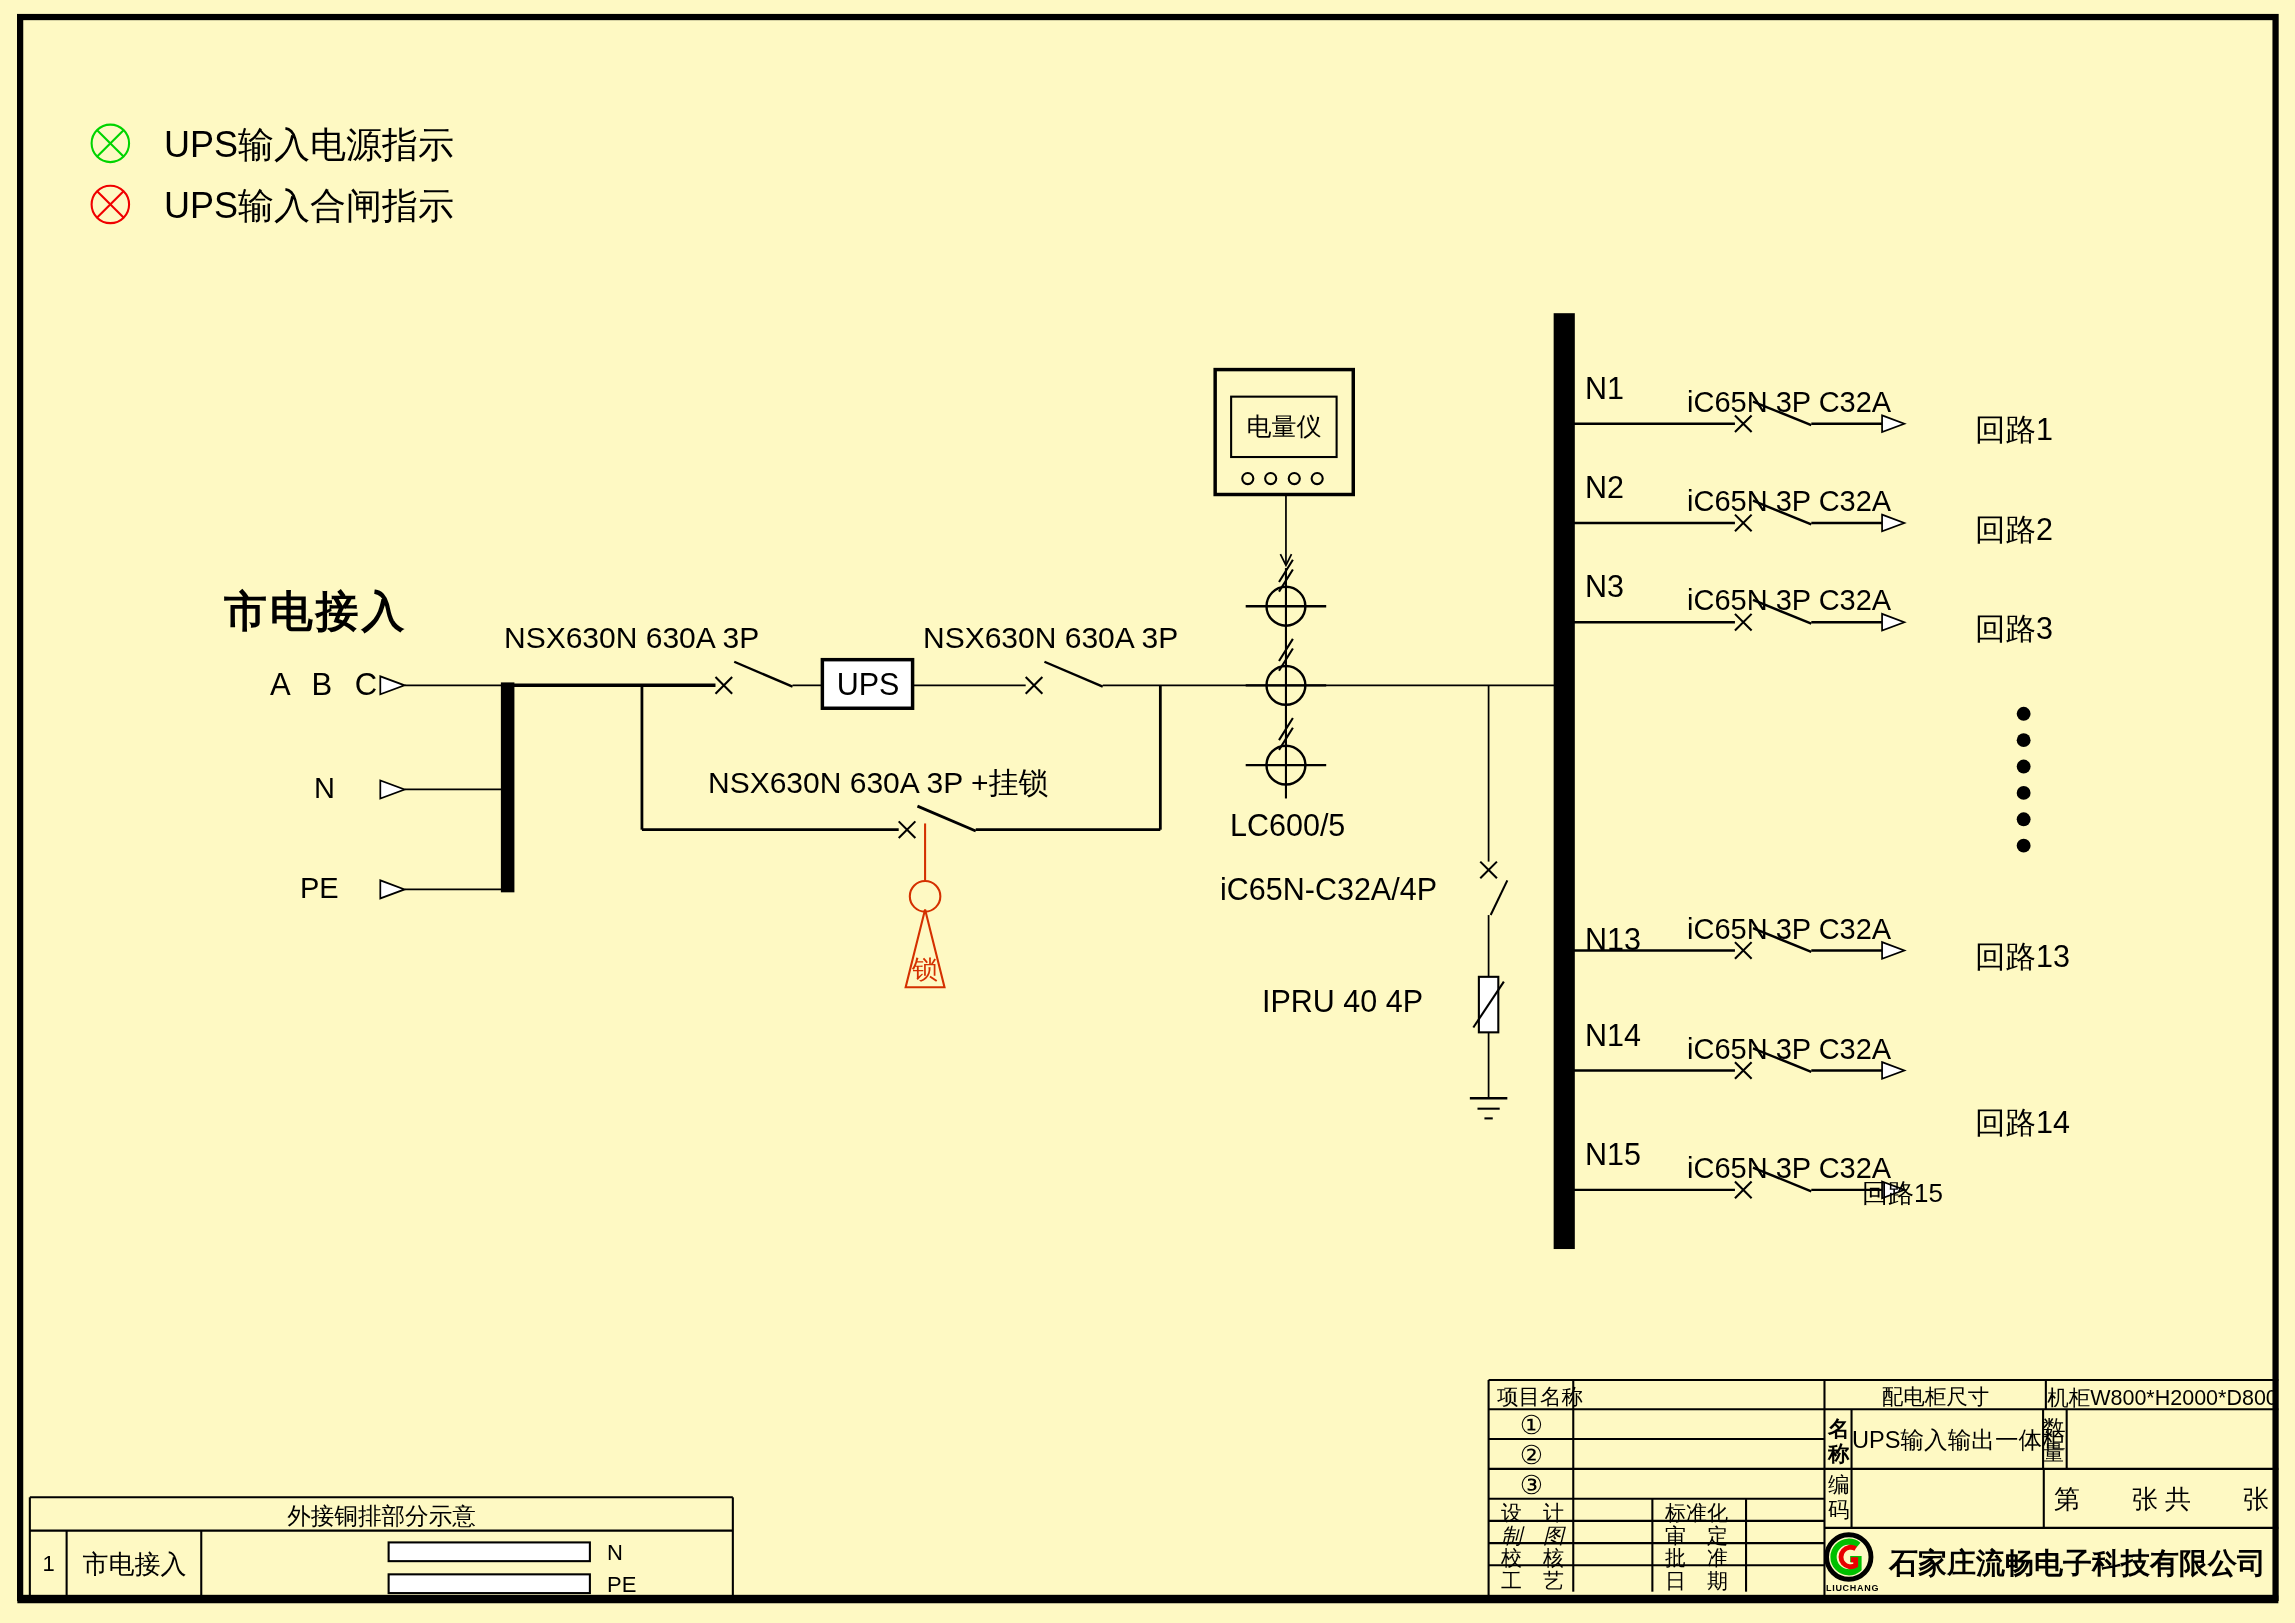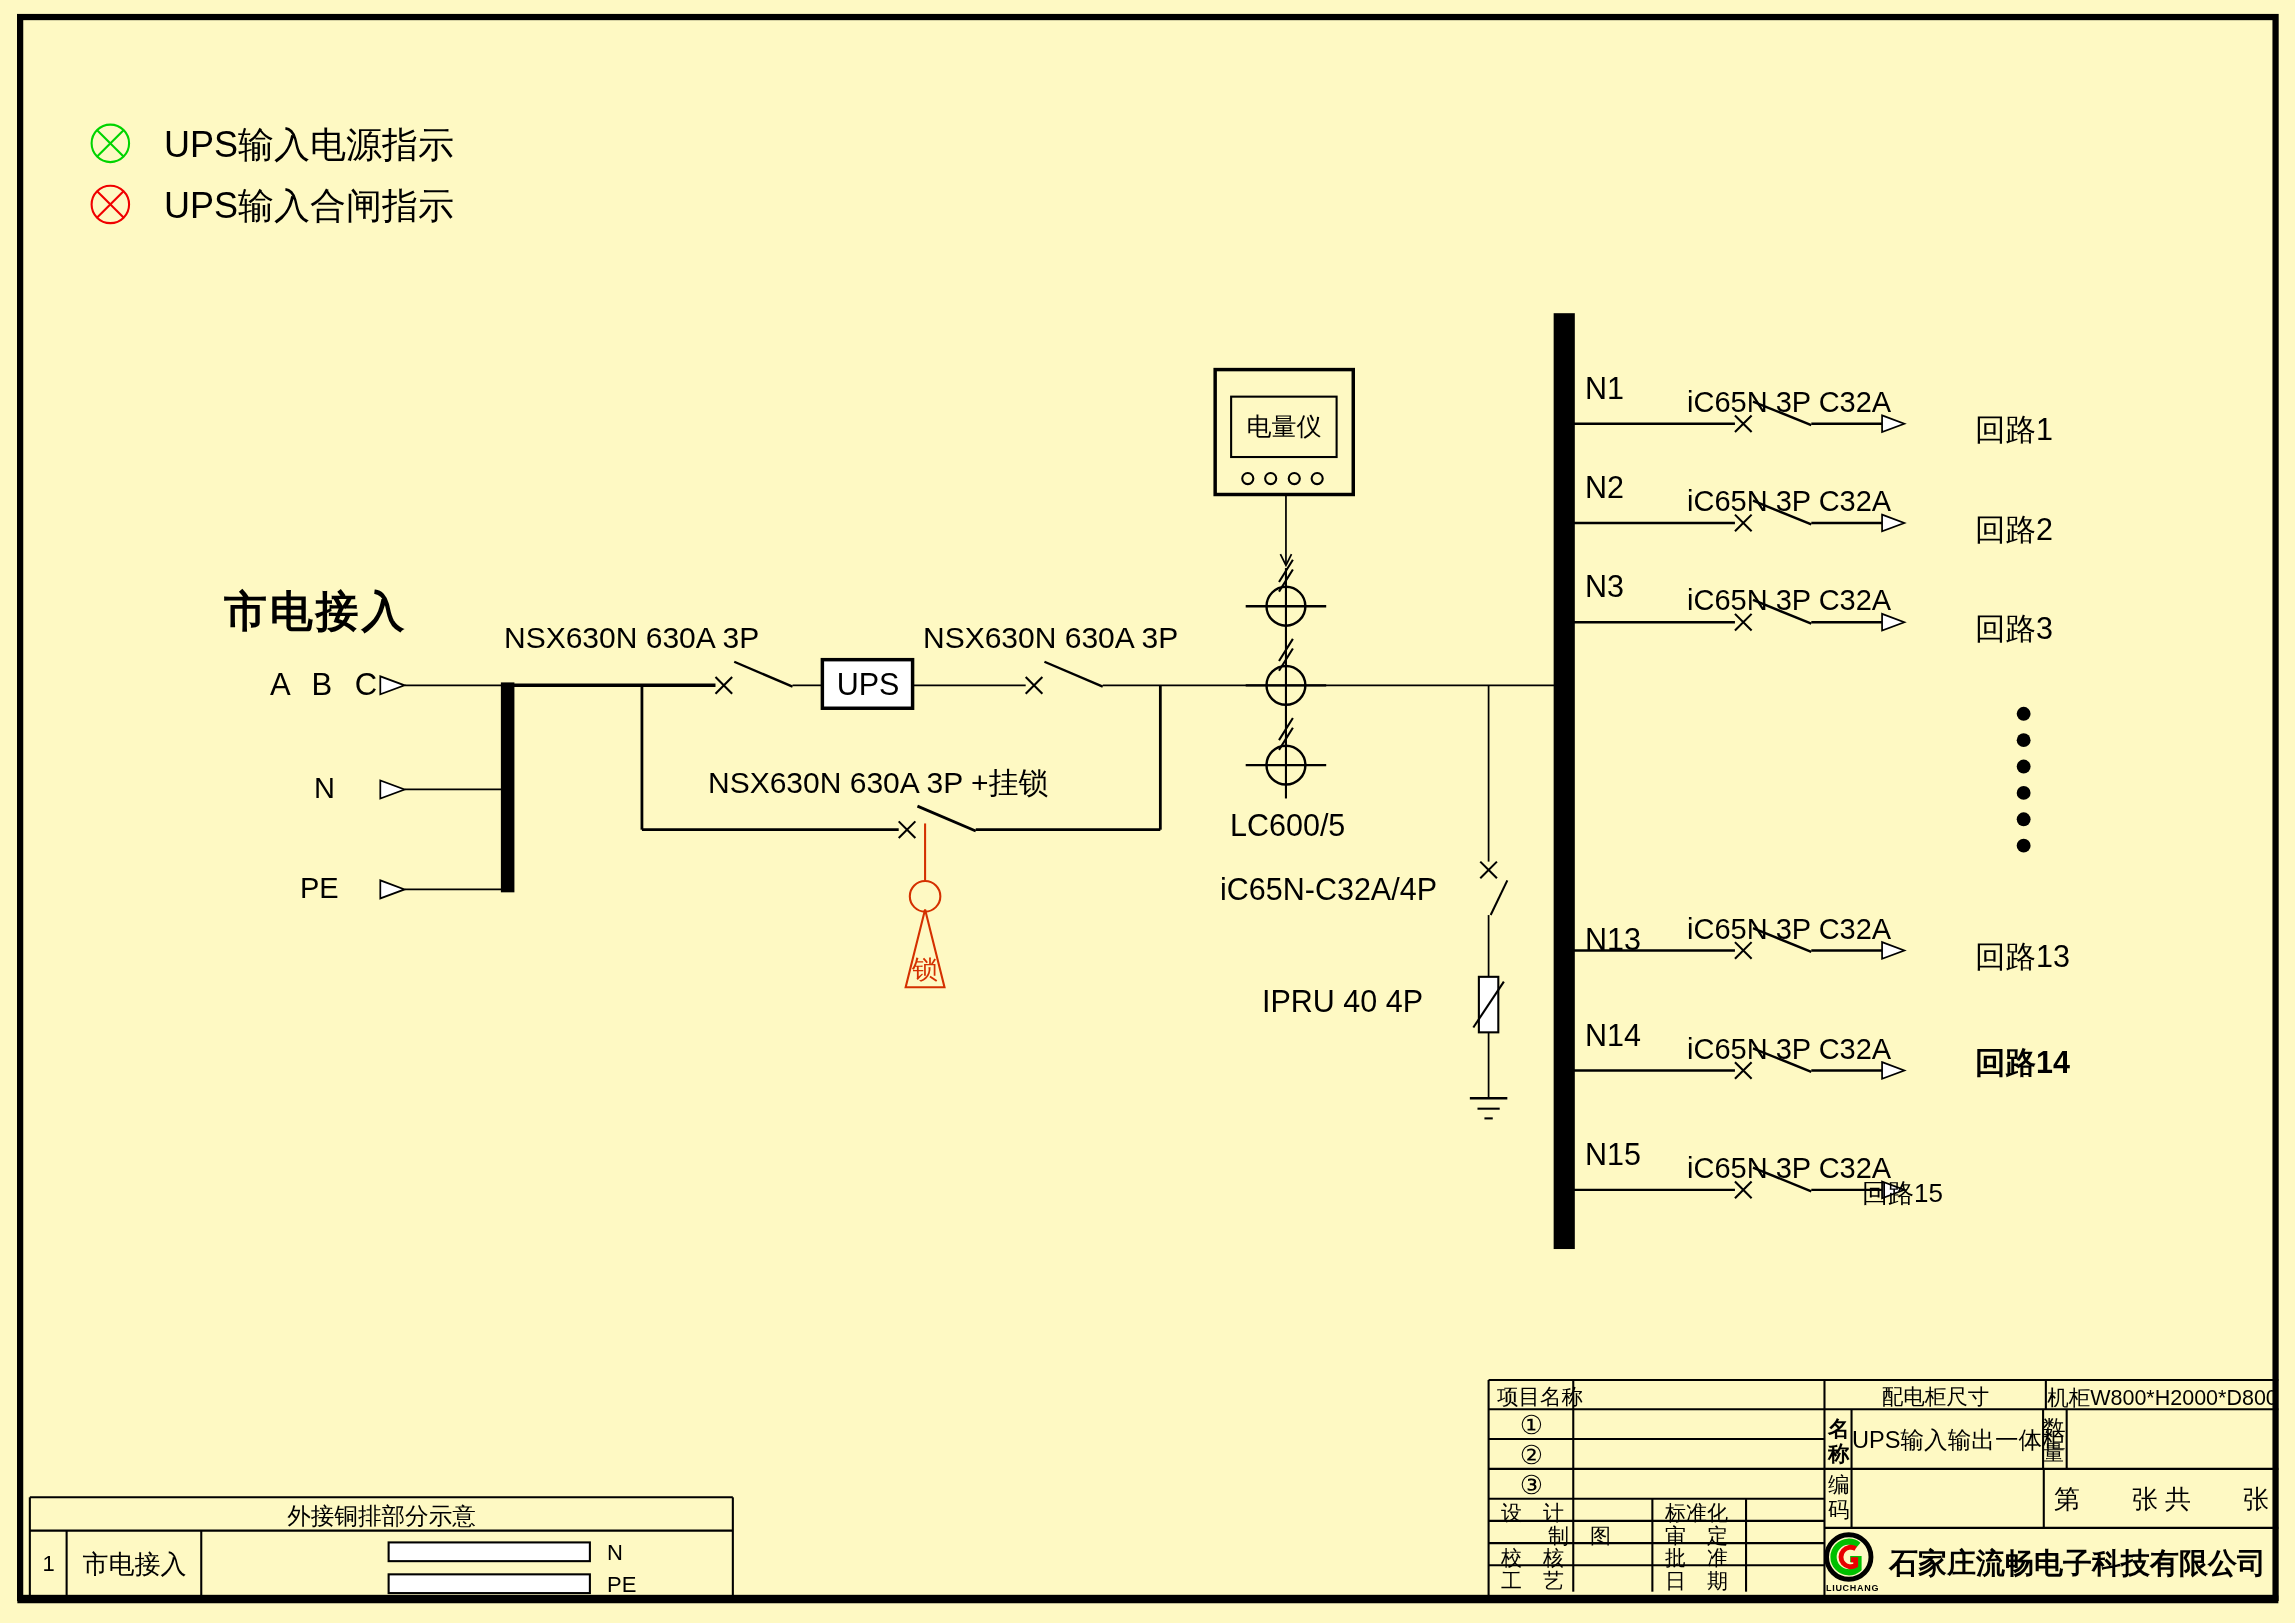--- a/index.html
+++ b/index.html
@@ -244,38 +244,38 @@
 <div class="lbl" style="left:1585px;top:569px;font-size:30.5px;">N3</div>
 <div class="lbl" style="left:1687px;top:584px;font-size:29px;">iC65N 3P C32A</div>
 <div class="lbl" style="left:1975px;top:611px;font-size:30.5px;">回路3</div>
 
 <div class="lbl" style="left:1585px;top:898px;font-size:30.5px;margin-top:24px;">N13</div>
 <div class="lbl" style="left:1687px;top:913px;font-size:29px;">iC65N 3P C32A</div>
 <div class="lbl" style="left:1975px;top:939px;font-size:30.5px;">回路13</div>
 
 <div class="lbl" style="left:1585px;top:1018px;font-size:30.5px;">N14</div>
 <div class="lbl" style="left:1687px;top:1033px;font-size:29px;">iC65N 3P C32A</div>
-<div class="lbl" style="left:1975px;top:1045px;font-size:30.5px;font-weight:bold;">回路14</div>
+<div class="lbl" style="left:1975px;top:1105px;font-size:30.5px;">回路14</div>
 
 <div class="lbl" style="left:1585px;top:1137px;font-size:30.5px;">N15</div>
 <div class="lbl" style="left:1687px;top:1152px;font-size:29px;">iC65N 3P C32A</div>
 <div class="lbl" style="left:1862px;top:1179px;font-size:26px;">回路15</div>
 
 <div class="lbl ctr" style="left:30px;top:1503px;width:703px;font-size:23.6px;">外接铜排部分示意</div>
 <div class="lbl ctr" style="left:30px;top:1552px;width:37px;font-size:22px;">1</div>
 <div class="lbl ctr" style="left:67px;top:1550px;width:135px;font-size:26px;">市电接入</div>
 <div class="lbl" style="left:607px;top:1541px;font-size:22px;">N</div>
 <div class="lbl" style="left:607px;top:1573px;font-size:22px;">PE</div>
 
 <div class="lbl" style="left:1497px;top:1385px;font-size:21.5px;">项目名称</div>
 <div class="lbl ctr" style="left:1489px;top:1411px;width:85px;font-size:26px;">①</div>
 <div class="lbl ctr" style="left:1489px;top:1441px;width:85px;font-size:26px;">②</div>
 <div class="lbl ctr" style="left:1489px;top:1471px;width:85px;font-size:26px;">③</div>
 <div class="lbl" style="left:1501px;top:1501px;font-size:21px;">设　计</div>
-<div class="lbl" style="left:1548px;top:1524px;font-size:21px;">制　图</div>
+<div class="lbl" style="left:1501px;top:1524px;font-size:21px;font-style:italic;">制　图</div>
 <div class="lbl" style="left:1501px;top:1546px;font-size:21px;">校　核</div>
 <div class="lbl" style="left:1501px;top:1569px;font-size:21px;">工　艺</div>
 <div class="lbl" style="left:1665px;top:1501px;font-size:21px;">标准化</div>
 <div class="lbl" style="left:1665px;top:1524px;font-size:21px;">审　定</div>
 <div class="lbl" style="left:1665px;top:1546px;font-size:21px;">批　准</div>
 <div class="lbl" style="left:1665px;top:1569px;font-size:21px;">日　期</div>
 
 <div class="lbl ctr" style="left:1825px;top:1385px;width:221px;font-size:21.5px;">配电柜尺寸</div>
 <div class="lbl ctr" style="left:2046px;top:1386px;width:233px;font-size:21.5px;">机柜W800*H2000*D800</div>
 <div class="vlbl" style="left:1828px;top:1417px;font-size:21.5px;font-weight:bold;">名称</div>

